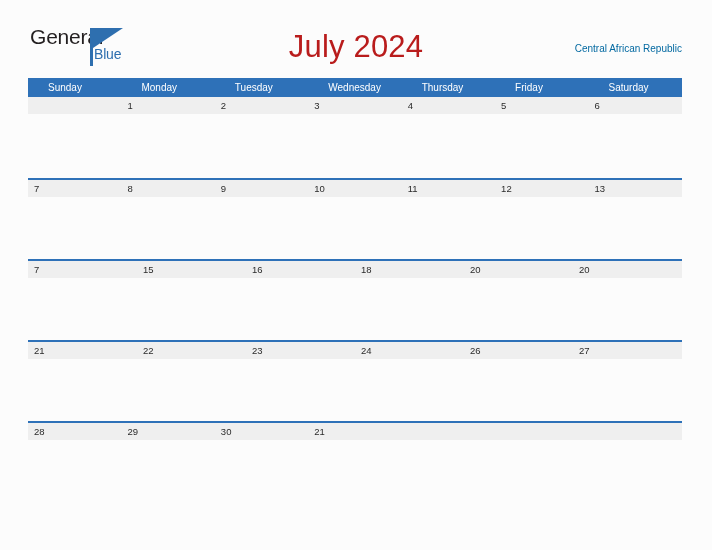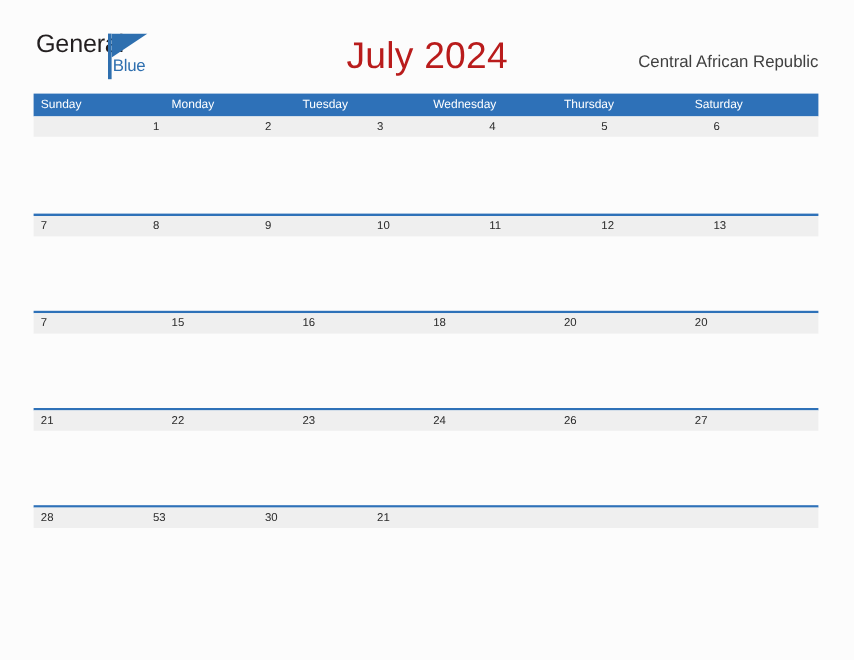--- a/index.html
+++ b/index.html
@@ -73,22 +73,22 @@
     font-size: 31px;
     color: #b91c1c;
     font-weight: normal;
     letter-spacing: 0.2px;
   }
 
   .locale-title {
     position: absolute;
     right: 30px;
     top: 43px;
-    font-size: 14px;
-    color: #404040;
+    font-size: 10px;
+    color: #0369a1;
     text-align: right;
     white-space: nowrap;
   }
 
   
   .calendar {
     position: absolute;
     left: 28px;
     top: 78px;
     width: 654px;
@@ -97,21 +97,21 @@
   .weekday-row {
     display: flex;
     background: #2E71B8;
     height: 19px;
   }
   .weekday-cell {
     flex: 1 1 0;
     color: #FFFFFF;
     font-size: 10px;
     line-height: 19px;
-    padding-left: 6px;
+    padding-left: 20px;
     box-sizing: border-box;
     white-space: nowrap;
     overflow: hidden;
   }
 
   .week-row {
     height: 81px;
     position: relative;
     border-top: 2px solid #2E71B8;
     box-sizing: border-box;
@@ -157,20 +157,21 @@
 </div>
 
 <div class="calendar">
 
   <div class="weekday-row">
     <div class="weekday-cell">Sunday</div>
     <div class="weekday-cell">Monday</div>
     <div class="weekday-cell">Tuesday</div>
     <div class="weekday-cell">Wednesday</div>
     <div class="weekday-cell">Thursday</div>
+    <div class="weekday-cell">Friday</div>
     <div class="weekday-cell">Saturday</div>
   </div>
 
   <div class="week-row first">
     <div class="date-band">
       <div class="date-cell"></div>
       <div class="date-cell">1</div>
       <div class="date-cell">2</div>
       <div class="date-cell">3</div>
       <div class="date-cell">4</div>
@@ -209,21 +210,21 @@
       <div class="date-cell">23</div>
       <div class="date-cell">24</div>
       <div class="date-cell">26</div>
       <div class="date-cell">27</div>
     </div>
   </div>
 
   <div class="week-row">
     <div class="date-band">
       <div class="date-cell">28</div>
-      <div class="date-cell">53</div>
+      <div class="date-cell">29</div>
       <div class="date-cell">30</div>
       <div class="date-cell">21</div>
       <div class="date-cell"></div>
       <div class="date-cell"></div>
       <div class="date-cell"></div>
     </div>
   </div>
 
 </div>
 

